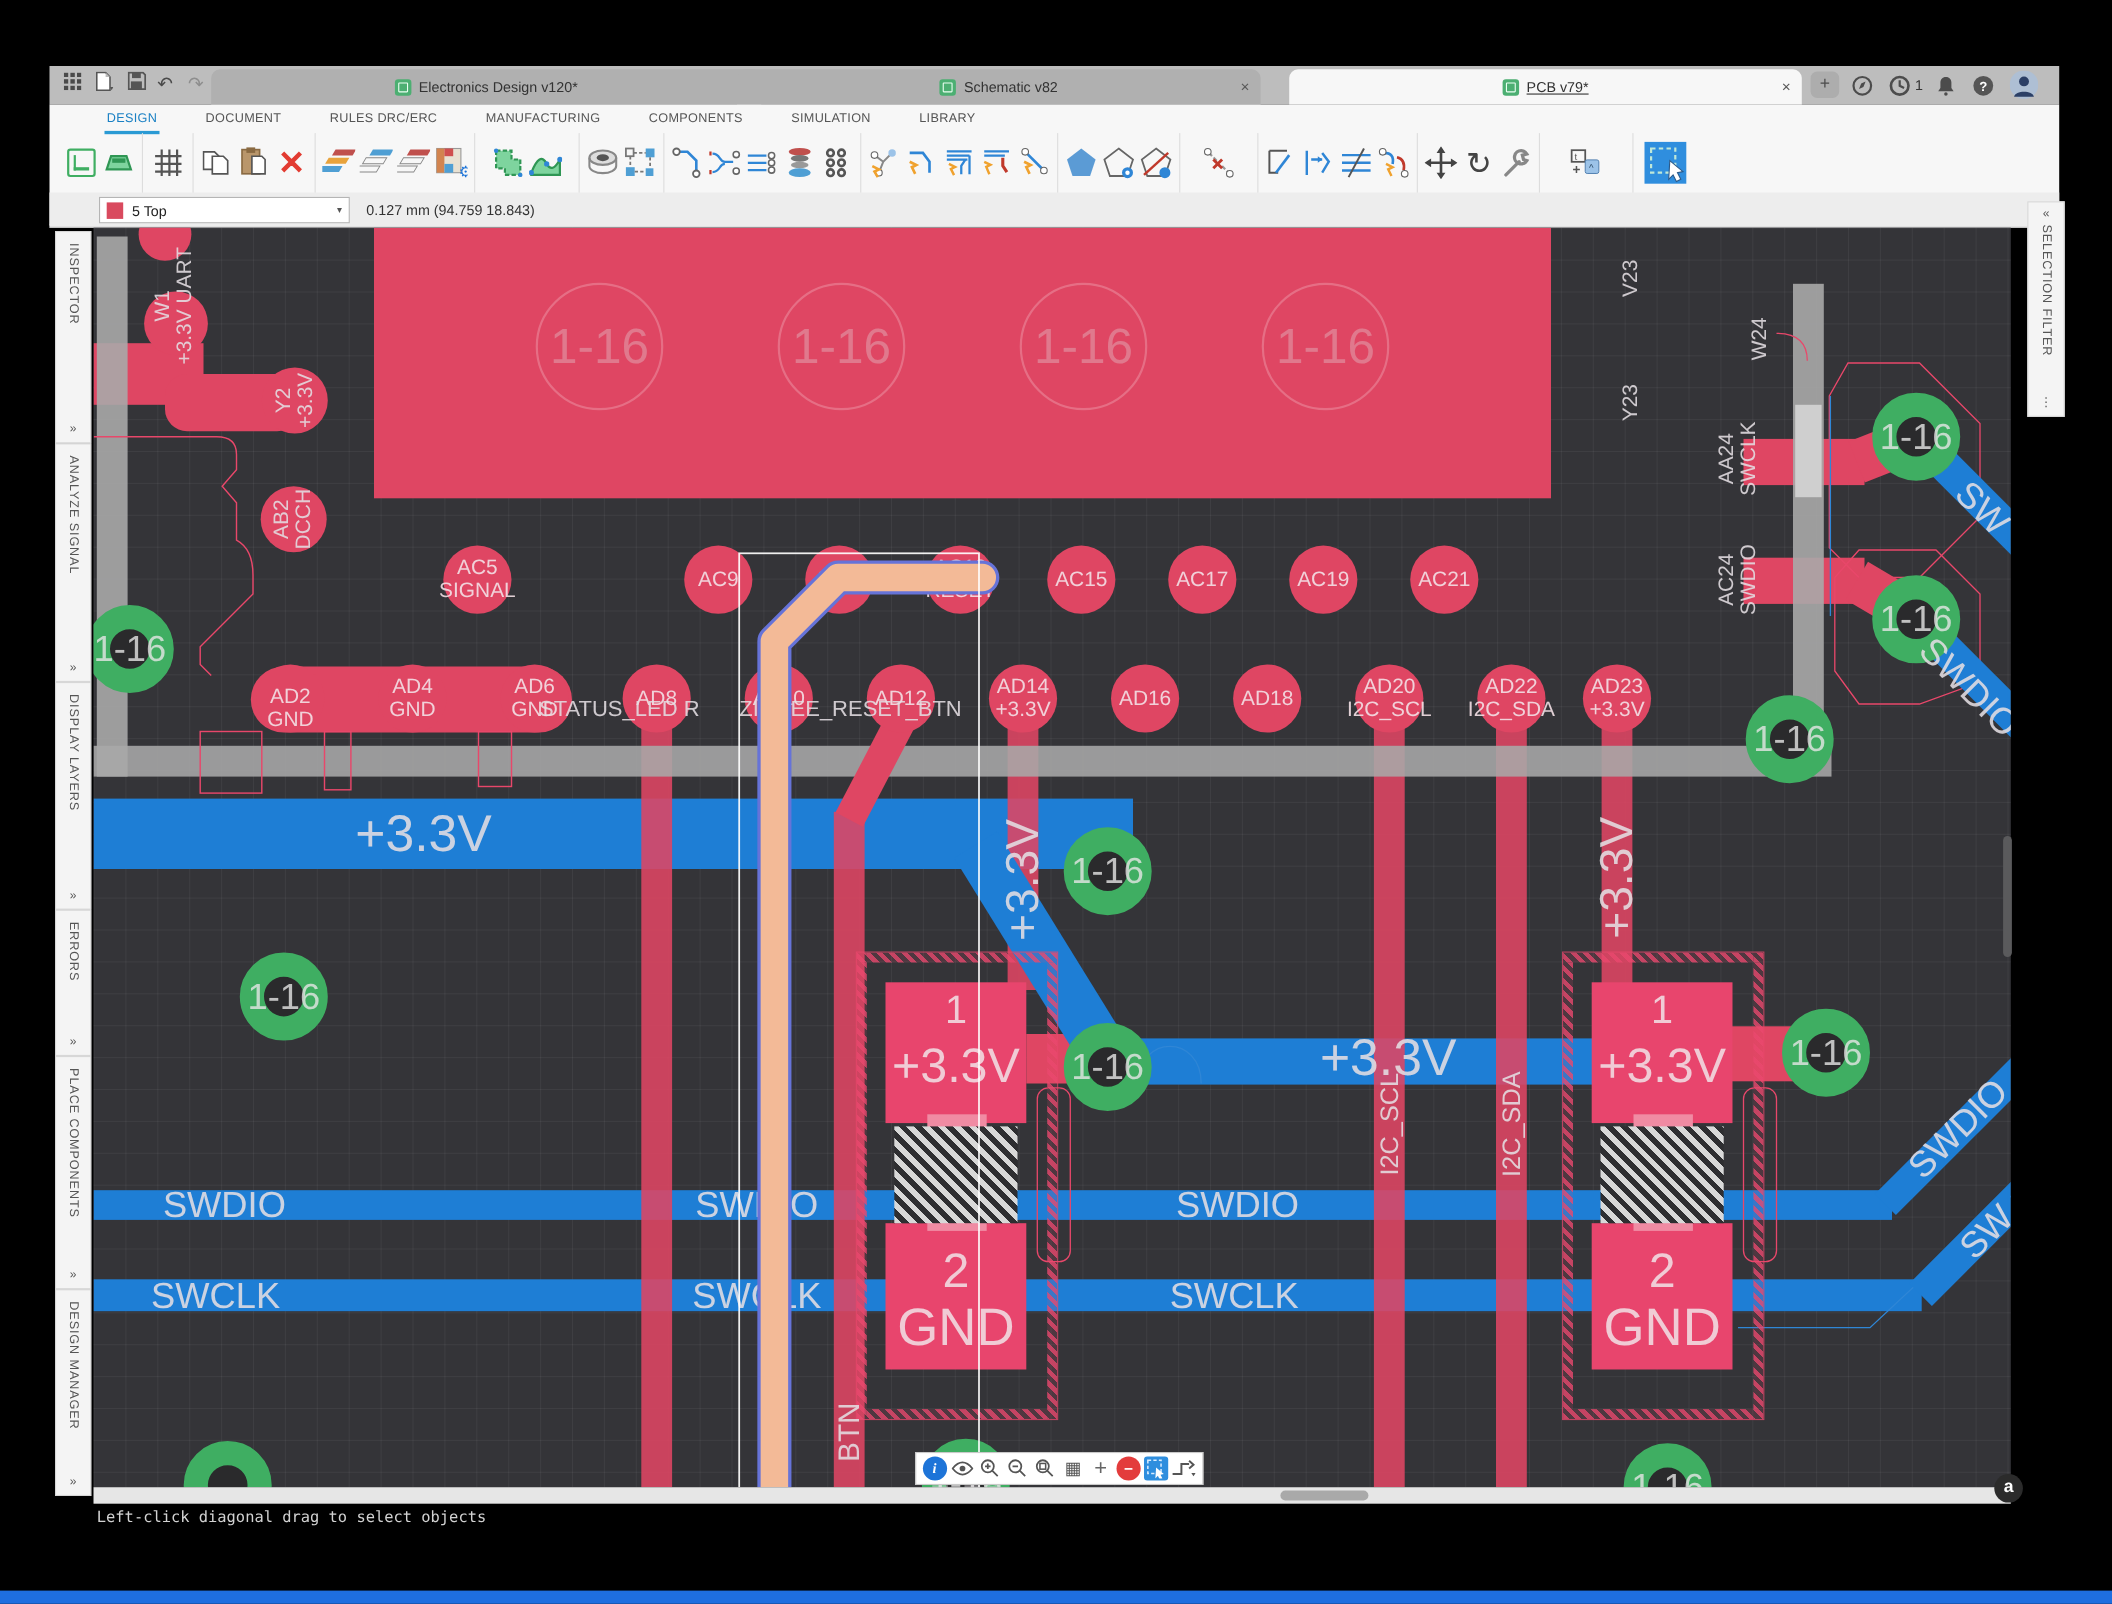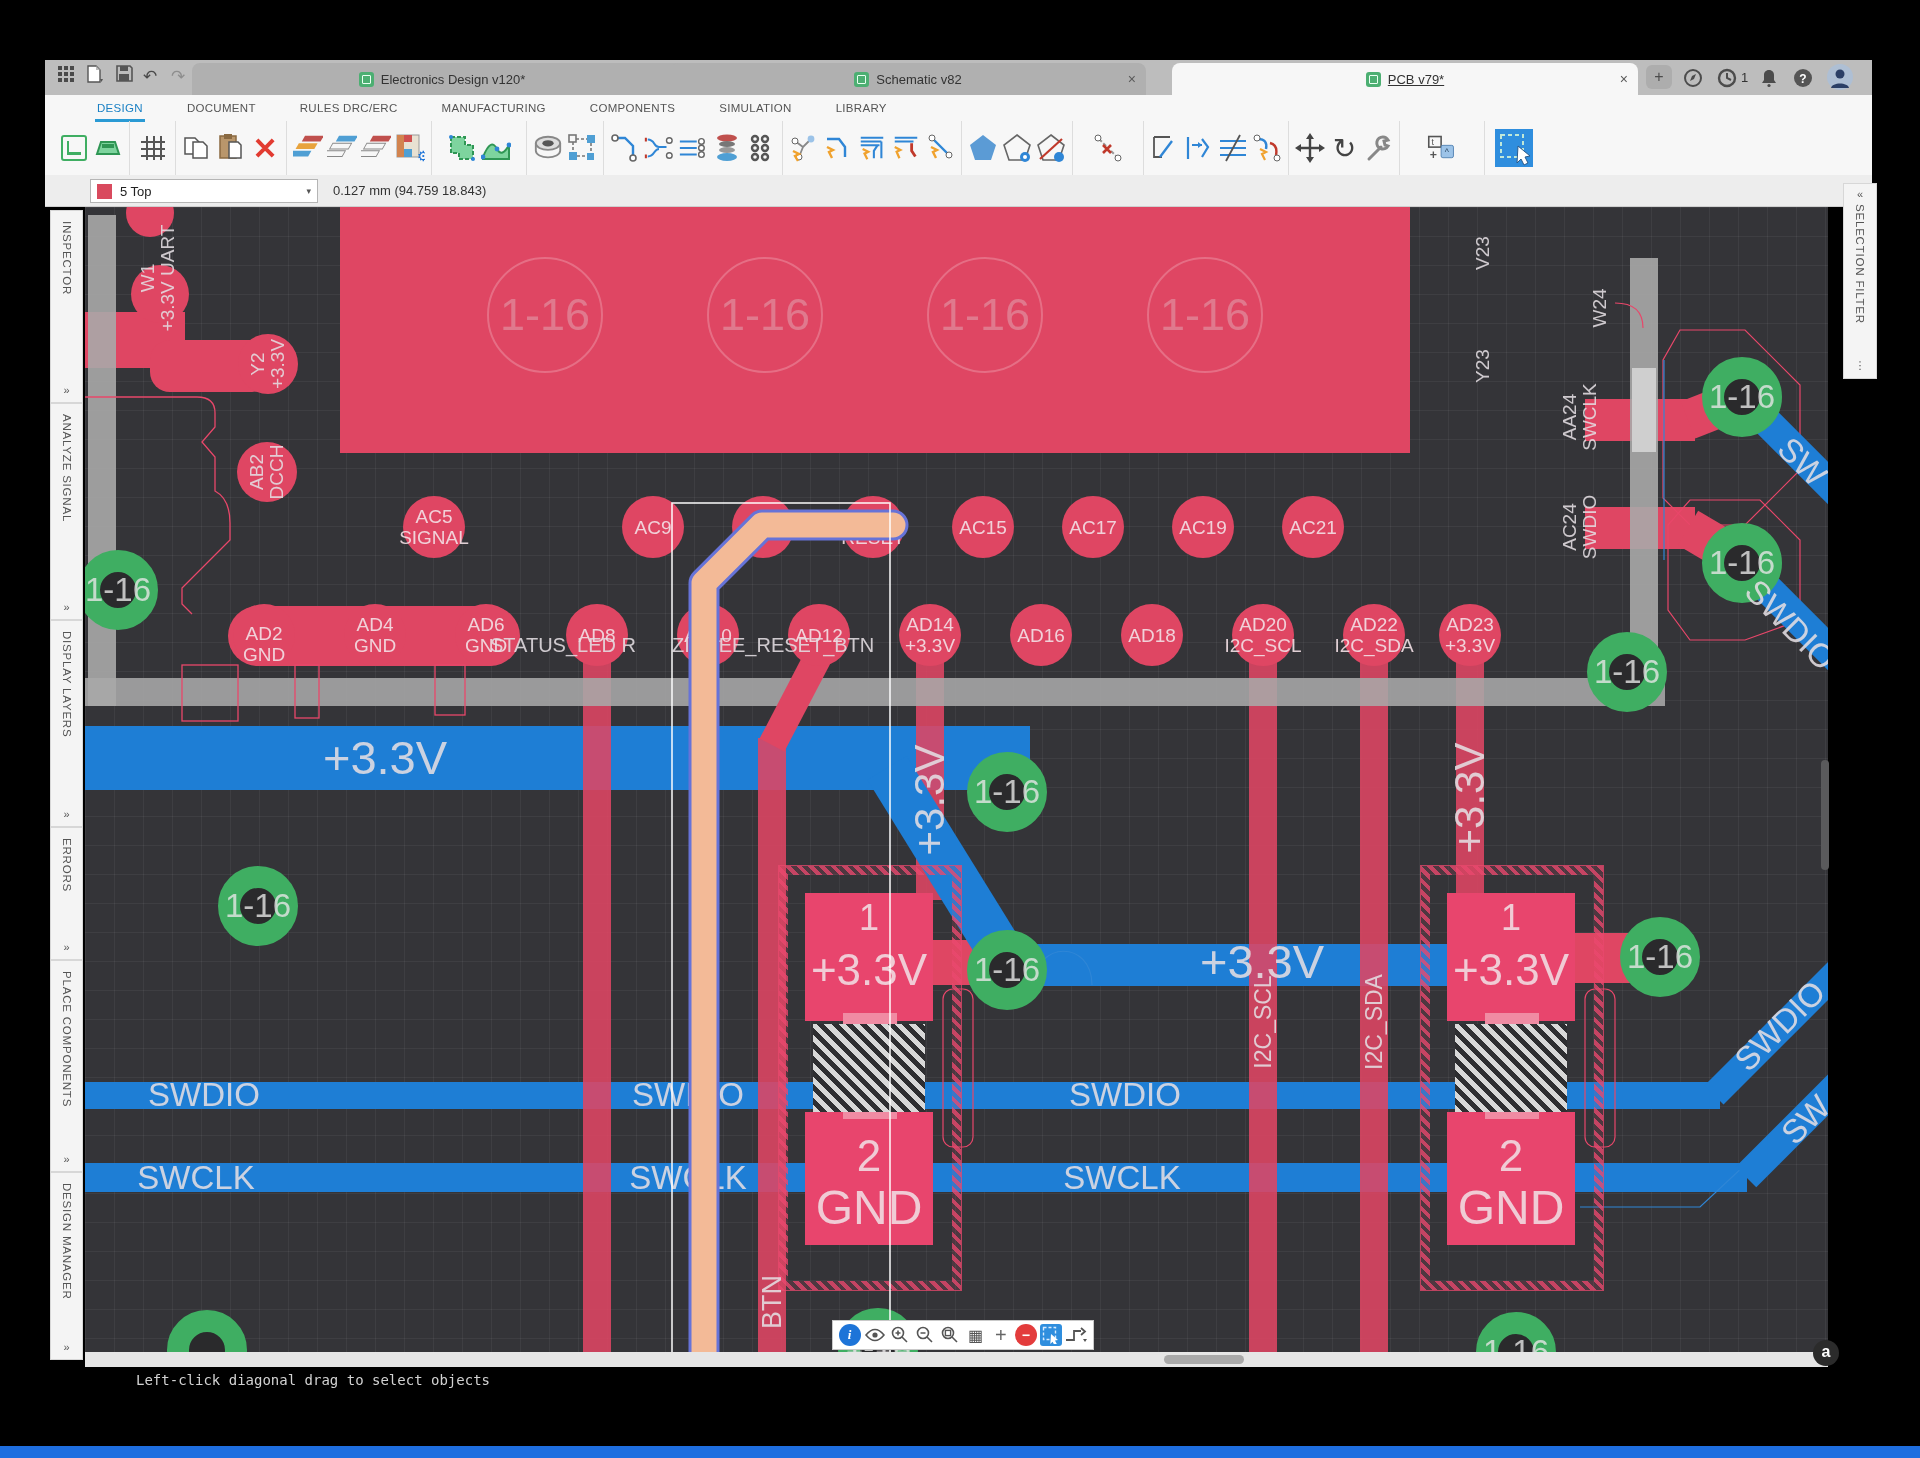--- a/index.html
+++ b/index.html
@@ -100,21 +100,21 @@
   
   #hscroll { position:absolute; left:40px; top:1322px; width:1743px; height:15px; background:#e6e6e6; }
   #hscroll .handle { position:absolute; left:1079px; top:3px; width:80px; height:9px; background:#a9a9a9;
     border-radius:5px; }
   #pagecurl { position:absolute; left:1768px; top:1310px; width:26px; height:26px; border-radius:50%;
     background:#2b2b2b; color:#fff; font-size:16px; font-weight:bold; text-align:center;
     line-height:24px; }
   #vscroll { position:absolute; left:1776px; top:730px; width:8px; height:110px; background:#5a5a5c;
     border-radius:4px; }
   #statusbar { position:absolute; left:88px; top:1372px; font-family:"DejaVu Sans Mono",monospace;
-    font-size:14px; color:#d2d2d2;margin-left:48px; }
+    font-size:14px; color:#d2d2d2; }
   #bottombar { position:absolute; left:0; top:1446px; width:1920px; height:12px; background:#1e6ee0; }
 </style>
 </head>
 <body>
 
 <div id="window">
 
 
   <div id="tabrow">
     <div class="appbtn" style="left:8px">

